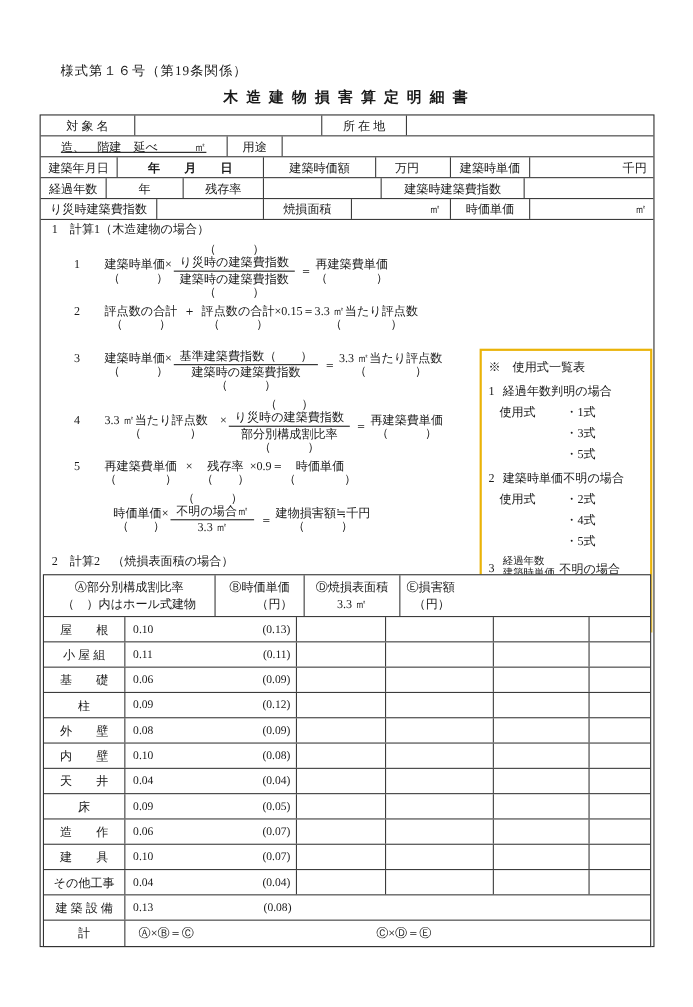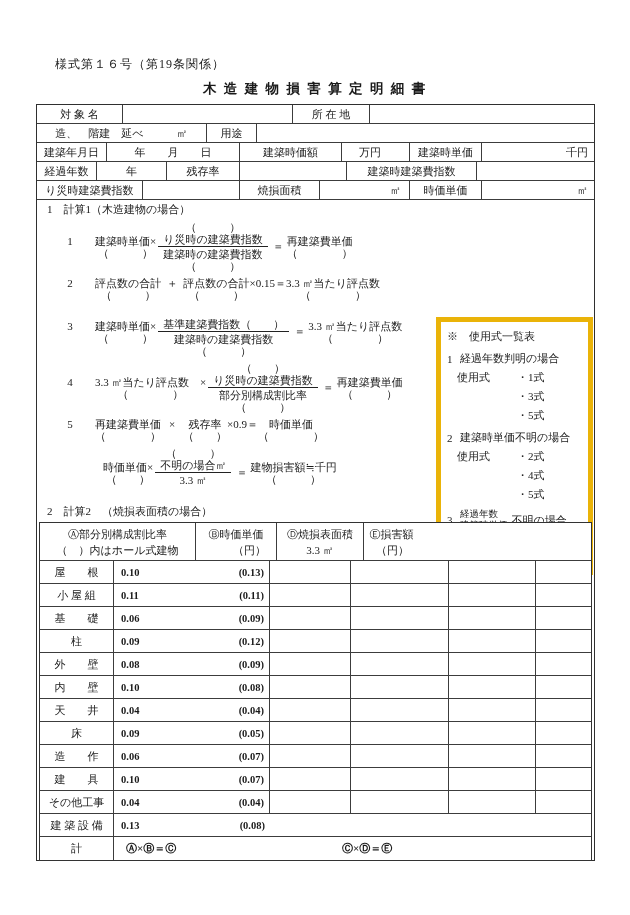--- a/index.html
+++ b/index.html
@@ -27,21 +27,21 @@
   .fstack.fnum{margin-right:14px;}
   .fline{height:12px;line-height:12px;white-space:pre;font-size:11px;}
   .paren{text-align:center;}
   .hid{visibility:hidden;}
   .frac{display:flex;flex-direction:column;align-items:center;margin:0 2px;}
   .frac .num,.frac .den{padding:0 5px;}
   .fbar{align-self:stretch;border-top:1px solid #222;height:0;margin:1px 0;}
   .fop{margin:0 3px;white-space:pre;}
 
   
-  .use-box{position:absolute;left:399px;top:117px;width:157px;height:258px;border:5px solid #eab308;
+  .use-box{position:absolute;left:399px;top:117px;width:157px;height:258px;border:2px solid #eab308;
            box-sizing:border-box;padding:7px 3px 0 6px;font-size:11px;}
   .use-title{margin-bottom:2px;white-space:pre;}
   .use-head{margin-top:7px;display:flex;align-items:center;white-space:pre;}
   .use-no{width:13px;flex:none;}
   .use-stack{display:inline-flex;flex-direction:column;font-size:9.5px;line-height:11px;margin-right:4px;}
   .use-item-row{display:flex;margin-top:4px;white-space:pre;}
   .use-label{margin-left:10px;width:48px;flex:none;}
   .use-item{margin-left:12px;}
 
   
@@ -56,21 +56,21 @@
   .t2-hcell{display:flex;flex-direction:column;justify-content:center;border-right:1px solid #3c3c3c;
             box-sizing:border-box;flex:none;}
   .t2-hcell.last{border-right:none;}
   .hl1{text-align:center;height:17px;line-height:17px;white-space:pre;}
   .hl2{height:15px;line-height:15px;text-align:center;white-space:pre;}
   .hl2.a-r{text-align:right;padding-right:10px;}
   .t2-row{display:flex;height:23px;border-bottom:1px solid #3c3c3c;box-sizing:border-box;}
   #t2-rows .t2-row:last-child{border-bottom:none;}
   .t2-lab{width:74px;flex:none;display:flex;align-items:center;justify-content:center;
           border-right:1px solid #3c3c3c;box-sizing:border-box;white-space:pre;}
-  .t2-cell{box-sizing:border-box;border-right:1px solid #3c3c3c;position:relative;flex:none;font-weight:bold;}
+  .t2-cell{box-sizing:border-box;border-right:1px solid #3c3c3c;position:relative;flex:none;}
   .t2-cell.last{border-right:none;}
   .acell{display:flex;justify-content:space-between;align-items:center;padding:0 5px 0 7px;font-size:10.5px;}
   .merged{display:flex;align-items:center;}
   .acell-inner{width:156px;display:flex;justify-content:space-between;align-items:center;
                padding:0 5px 0 7px;font-size:10.5px;height:100%;box-sizing:border-box;}
   .tf-left{margin-left:12px;}
   .tf-right{position:absolute;left:228px;top:0;height:100%;display:flex;align-items:center;}
 </style>
 </head>
 <body>
@@ -82,27 +82,27 @@
   <div class="outer-box">
 
     <div id="info-rows">
         <div class="info-row">
           <div class="info-cell a-c" style="width: 86px;">対 象 名</div>
           <div class="info-cell a-l" style="width: 170px;"></div>
           <div class="info-cell a-c" style="width: 77px;">所 在 地</div>
           <div class="info-cell a-l" style="width: 225px;"></div>
         </div>
         <div class="info-row">
-          <div class="info-cell a-c" style="width: 170px;">造、　階建　延べ　　　㎡</div>
+          <div class="info-cell a-c" style="width: 170px; text-decoration: underline;">造、　階建　延べ　　　㎡</div>
           <div class="info-cell a-c" style="width: 50px;">用途</div>
           <div class="info-cell a-l" style="width: 135px;"></div>
         </div>
         <div class="info-row">
           <div class="info-cell a-c" style="width: 70px;">建築年月日</div>
-          <div class="info-cell a-c" style="width: 133px;">年　　月　　日</div>
+          <div class="info-cell a-c" style="width: 133px; font-weight: bold;">年　　月　　日</div>
           <div class="info-cell a-c" style="width: 102px;">建築時価額</div>
           <div class="info-cell a-r" style="width: 68px; padding-right: 28px;">万円</div>
           <div class="info-cell a-c" style="width: 72px;">建築時単価</div>
           <div class="info-cell a-r" style="width: 113px; padding-right: 6px;">千円</div>
         </div>
         <div class="info-row">
           <div class="info-cell a-c" style="width: 60px;">経過年数</div>
           <div class="info-cell a-c" style="width: 70px;">年</div>
           <div class="info-cell a-c" style="width: 73px;">残存率</div>
           <div class="info-cell a-l" style="width: 107px;"></div>

